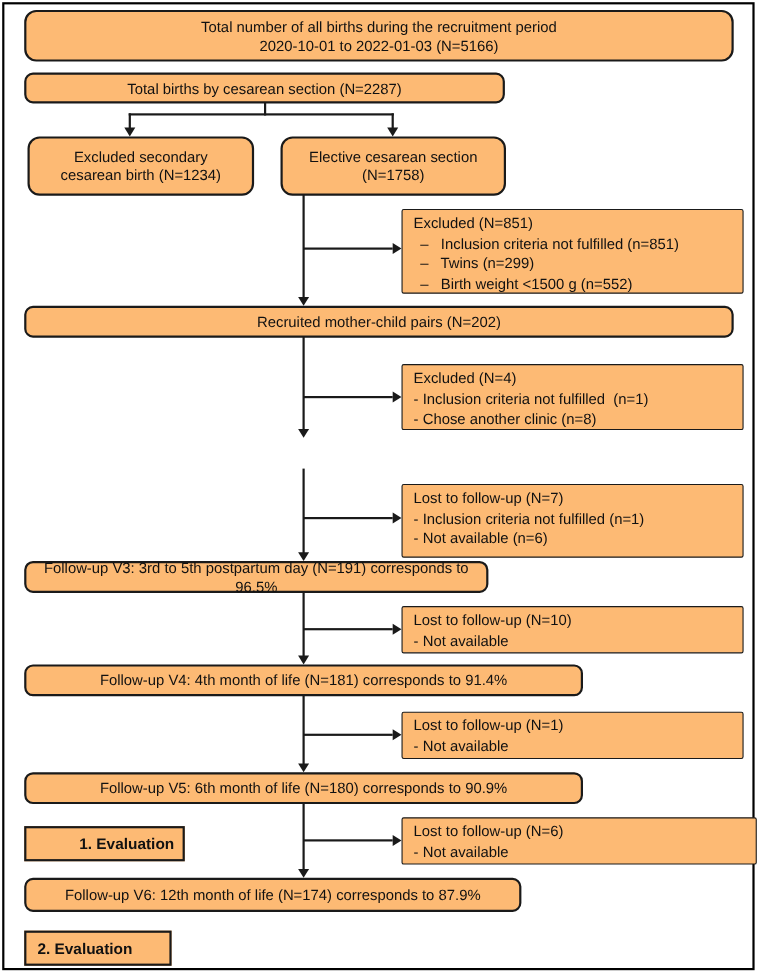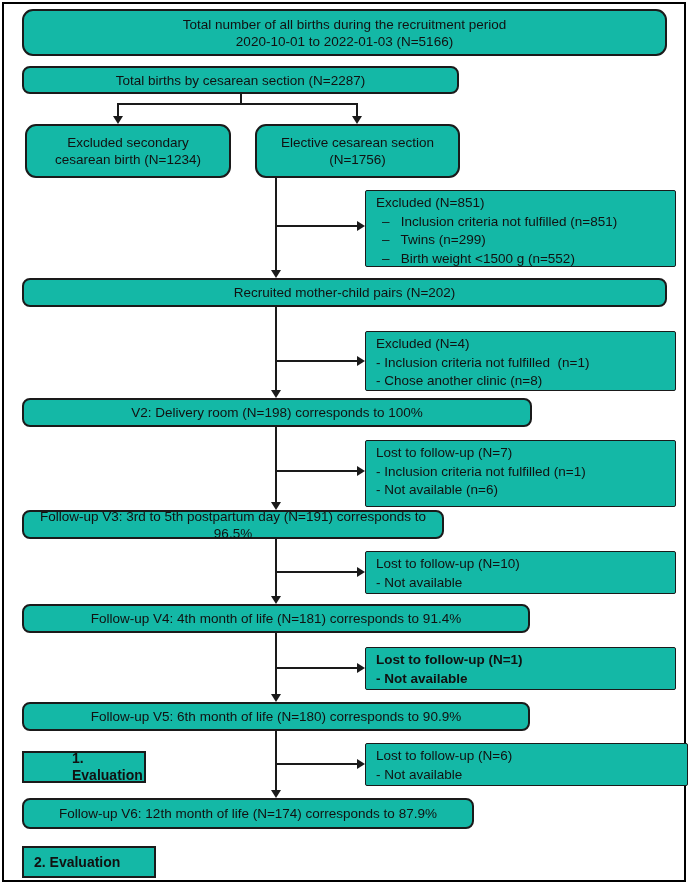--- a/index.html
+++ b/index.html
@@ -1,19 +1,19 @@
 <!DOCTYPE html>
 <html><head>
 <meta charset="utf-8">
 <style>
   html,body{margin:0;padding:0;background:#fff;}
   #stage{position:relative;width:689px;height:886px;background:#fff;overflow:hidden;
          font-family:"Liberation Sans","DejaVu Sans",sans-serif;color:#111;}
   .frame{position:absolute;left:2px;top:2px;width:684px;height:880px;border:2px solid #000;box-sizing:border-box;}
-  .box{position:absolute;box-sizing:border-box;background:#14b8a6;border:2px solid #1a1a1a;font-size:13.5px;line-height:17px;}
+  .box{position:absolute;box-sizing:border-box;background:#fdba74;border:2px solid #1a1a1a;font-size:13.5px;line-height:17px;}
   .center{display:flex;flex-direction:column;align-items:center;justify-content:center;text-align:center;}
   .r11{border-radius:11px;}
   .r8{border-radius:8px;}
   .side{border-width:1.5px;border-radius:2px;padding:3px 10px;line-height:18.5px;}
   .side div{white-space:pre-wrap;}
   .side .ind{padding-left:6px;}
   .eval{border-radius:0;display:flex;align-items:center;padding-left:10px;font-weight:bold;font-size:14px;}
   .vline,.hline{position:absolute;background:#1a1a1a;}
   .vline{width:2px;}
   .hline{height:2px;}
@@ -35,48 +35,45 @@
     <div>Total births by cesarean section (N=2287)</div>
   </div>
 
   <div class="box center r11" style="left:25px;top:124px;width:206px;height:54px;">
     <div>Excluded secondary</div>
     <div>cesarean birth (N=1234)</div>
   </div>
 
   <div class="box center r11" style="left:255px;top:124px;width:205px;height:54px;">
     <div>Elective cesarean section</div>
-    <div>(N=1756)</div>
+    <div>(N=1758)</div>
   </div>
 
   <div class="box center r8" style="left:22px;top:278px;width:645px;height:29px;">
     <div>Recruited mother-child pairs (N=202)</div>
   </div>
 
-  <div class="box center r8" style="left:22px;top:398px;width:510px;height:29px;">
-    <div>V2: Delivery room (N=198) corresponds to 100%</div>
-  </div>
 
   <div class="box center r8" style="left:22px;top:510px;width:422px;height:29px;">
     <div>Follow-up V3: 3rd to 5th postpartum day (N=191) corresponds to 96.5%</div>
   </div>
 
   <div class="box center r8" style="left:22px;top:604px;width:508px;height:29px;">
     <div>Follow-up V4: 4th month of life (N=181) corresponds to 91.4%</div>
   </div>
 
   <div class="box center r8" style="left:22px;top:702px;width:508px;height:29px;">
     <div>Follow-up V5: 6th month of life (N=180) corresponds to 90.9%</div>
   </div>
 
   <div class="box center r8" style="left:22px;top:798px;width:452px;height:31px;">
     <div>Follow-up V6: 12th month of life (N=174) corresponds to 87.9%</div>
   </div>
 
-  <div class="box eval" style="left:22px;top:751px;width:124px;height:32px;padding-left:48px;">
+  <div class="box eval" style="left:22px;top:751px;width:146px;height:32px;padding-left:48px;">
     <div>1. Evaluation</div>
   </div>
 
   <div class="box eval" style="left:22px;top:846px;width:134px;height:32px;">
     <div>2. Evaluation</div>
   </div>
 
   <div class="box side" style="left:365px;top:190px;width:311px;height:77px;">
     <div>Excluded (N=851)</div>
     <div class="ind">–   Inclusion criteria not fulfilled (n=851)</div>
@@ -94,21 +91,21 @@
     <div>Lost to follow-up (N=7)</div>
     <div>- Inclusion criteria not fulfilled (n=1)</div>
     <div>- Not available (n=6)</div>
   </div>
 
   <div class="box side" style="left:365px;top:551px;width:311px;height:43px;">
     <div>Lost to follow-up (N=10)</div>
     <div>- Not available</div>
   </div>
 
-  <div class="box side" style="left:365px;top:647px;width:311px;height:43px;font-weight:bold;">
+  <div class="box side" style="left:365px;top:647px;width:311px;height:43px;">
     <div>Lost to follow-up (N=1)</div>
     <div>- Not available</div>
   </div>
 
   <div class="box side" style="left:365px;top:743px;width:323px;height:43px;">
     <div>Lost to follow-up (N=6)</div>
     <div>- Not available</div>
   </div>
 
   <div class="vline" style="left:240px;top:93px;height:12px;"></div>

